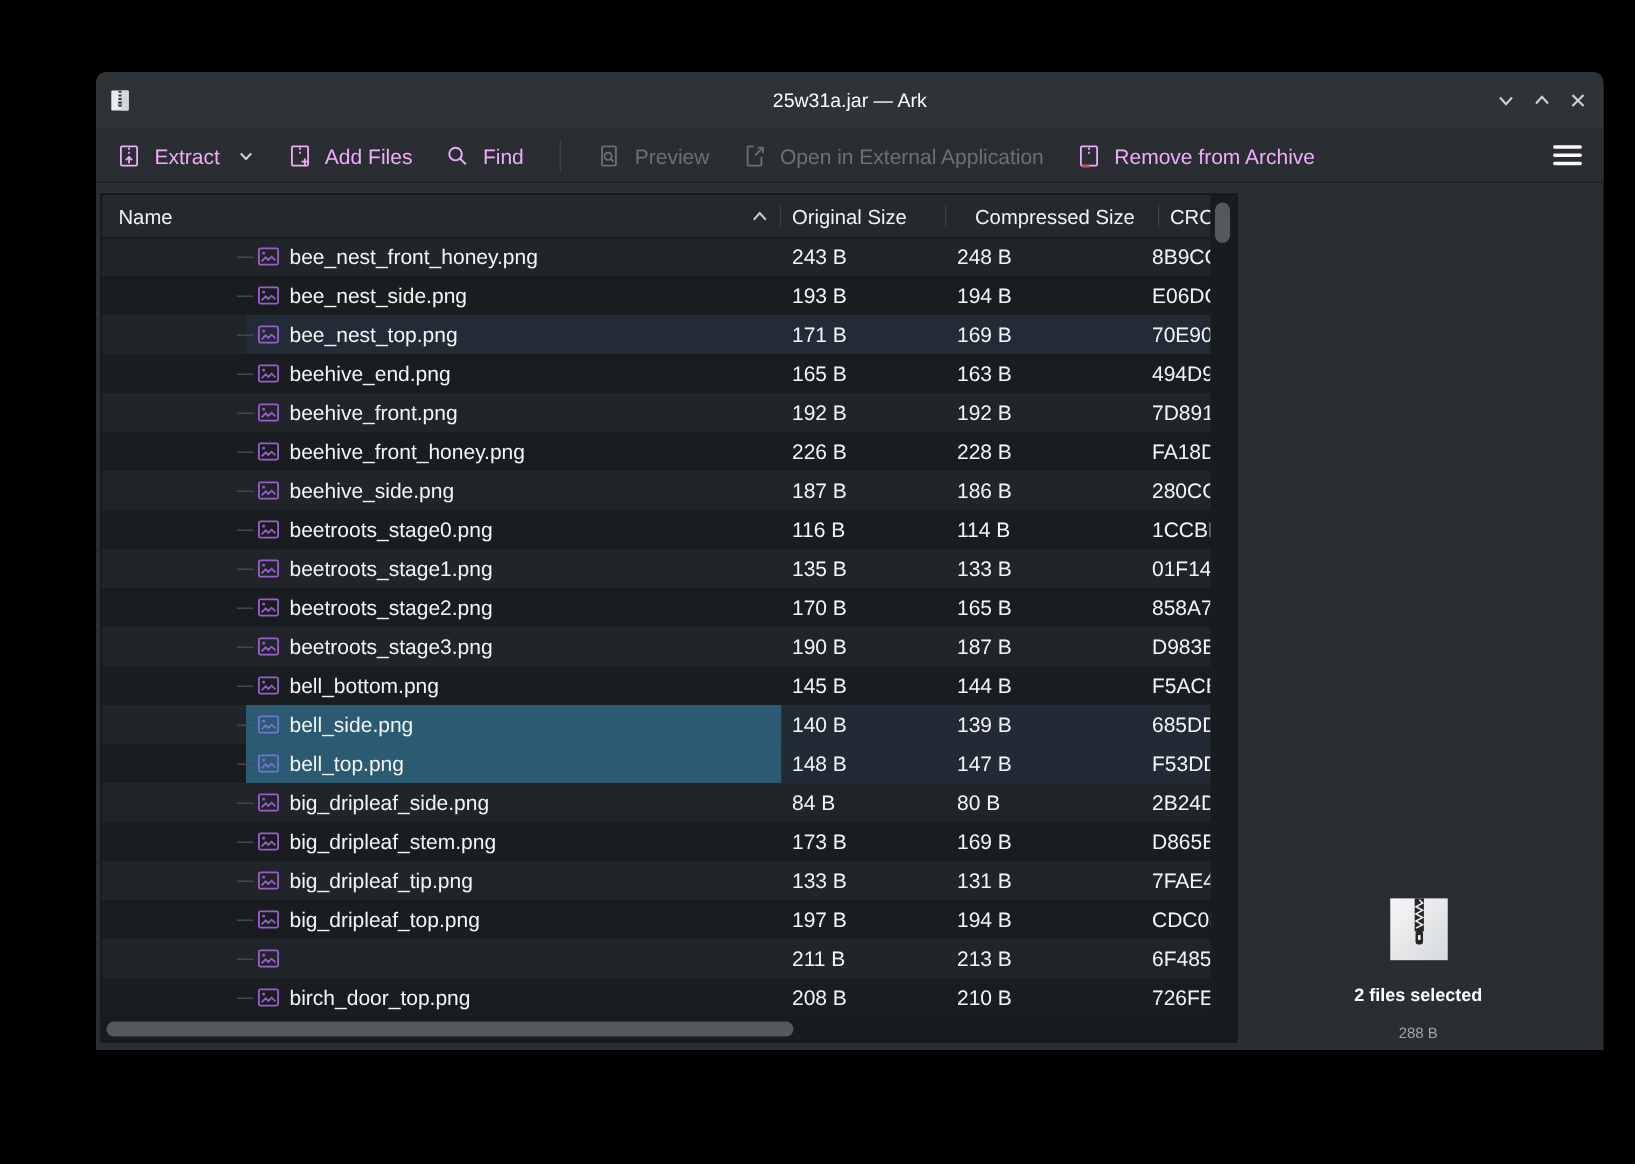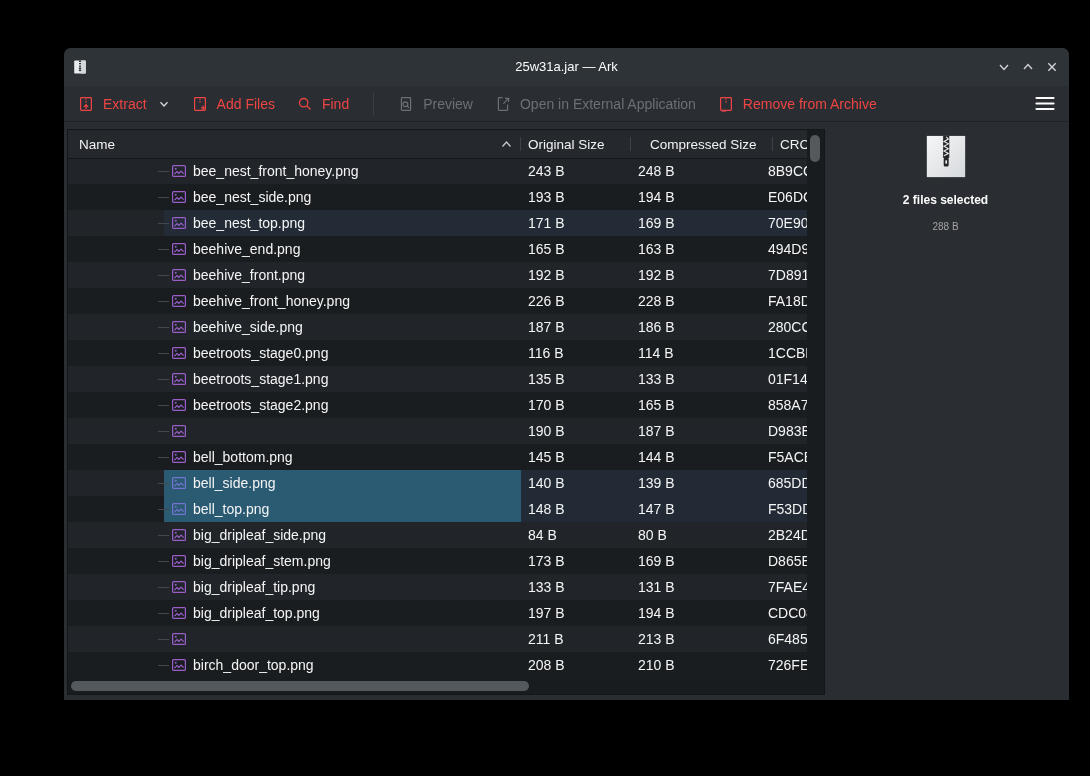--- a/index.html
+++ b/index.html
@@ -8,28 +8,28 @@
   
   .titlebar{position:relative;height:38px;background:#2e3338;border-radius:7px 7px 0 0;}
   .app-icon{position:absolute;left:8px;top:11px;width:16px;height:16px;}
   .win-title{position:absolute;left:0;right:0;top:0;height:38px;line-height:38px;text-align:center;
     color:#fcfcfc;font-size:13px;font-weight:500;}
   .win-btns{position:absolute;right:10px;top:0;height:38px;display:flex;align-items:center;gap:10px;}
   .win-btn{width:14px;height:14px;color:#cfd3d7;cursor:default;}
   
   .toolbar{height:35px;background:#2a2e32;border-bottom:1px solid #1e2225;display:flex;align-items:center;
     padding:0 14px;gap:22px;}
-  .tbtn{display:flex;align-items:center;gap:9px;color:#ef4444;font-size:14px;white-space:nowrap;}
+  .tbtn{display:flex;align-items:center;gap:9px;color:#f0abfc;font-size:14px;white-space:nowrap;}
   .tbtn.disabled{color:#6b7075;}
   .tbtn svg{flex:none;}
   .tb-sep{width:1px;height:22px;background:#3a3f44;margin:0 2px;}
   .tb-spacer{flex:1;}
   .menu-chevron{margin-left:2px;color:#d7dadd;}
   
-  .content{position:absolute;left:3px;right:3px;top:81px;bottom:5px;display:flex;}
+  .content{position:absolute;left:3px;right:3px;top:81px;bottom:5px;display:flex;align-items:flex-end;}
   .view{position:relative;width:758px;height:566px;box-sizing:border-box;background:#1b1e20;
     border:1px solid #141719;overflow:hidden;flex:none;}
   
   .hdr{position:absolute;left:0;top:0;right:17px;height:28px;background:#25282c;
     border-bottom:1px solid #15181a;display:flex;color:#f1f2f3;font-size:13.5px;z-index:6;}
   .hcell{position:relative;display:flex;align-items:center;box-sizing:border-box;padding-left:11px;overflow:hidden;white-space:nowrap;}
   .hcell:not(:last-child)::after{content:"";position:absolute;right:0;top:7px;bottom:7px;width:1px;background:#3d4247;}
   .h-name{width:453px;}
   .h-orig{width:110px;padding-left:7px;}
   .h-comp{width:130px;padding-left:7px;margin-left:12px;}
@@ -310,20 +310,21 @@
             <span class="cell comp">165 B</span>
             <span class="cell crc">858A7</span>
           </div>
           <div class="row r-light">
             <div class="elbow"></div>
             <span class="ficon"><svg width="16" height="16" viewBox="0 0 16 16" fill="none" stroke="currentColor" stroke-width="1.2">
                 <rect x="1.6" y="2.6" width="12.8" height="10.8" rx="1"></rect>
                 <rect x="3.9" y="4.9" width="1.7" height="1.7" fill="currentColor" stroke="none"></rect>
                 <path d="M3.4 11.2 l2.7-2.7 1.8 1.8 2.2-2.2 2.5 2.5"></path>
               </svg></span>
+            <span class="fname">beetroots_stage3.png</span>
             <span class="cell orig">190 B</span>
             <span class="cell comp">187 B</span>
             <span class="cell crc">D983E</span>
           </div>
           <div class="row r-dark">
             <div class="elbow"></div>
             <span class="ficon"><svg width="16" height="16" viewBox="0 0 16 16" fill="none" stroke="currentColor" stroke-width="1.2">
                 <rect x="1.6" y="2.6" width="12.8" height="10.8" rx="1"></rect>
                 <rect x="3.9" y="4.9" width="1.7" height="1.7" fill="currentColor" stroke="none"></rect>
                 <path d="M3.4 11.2 l2.7-2.7 1.8 1.8 2.2-2.2 2.5 2.5"></path>

